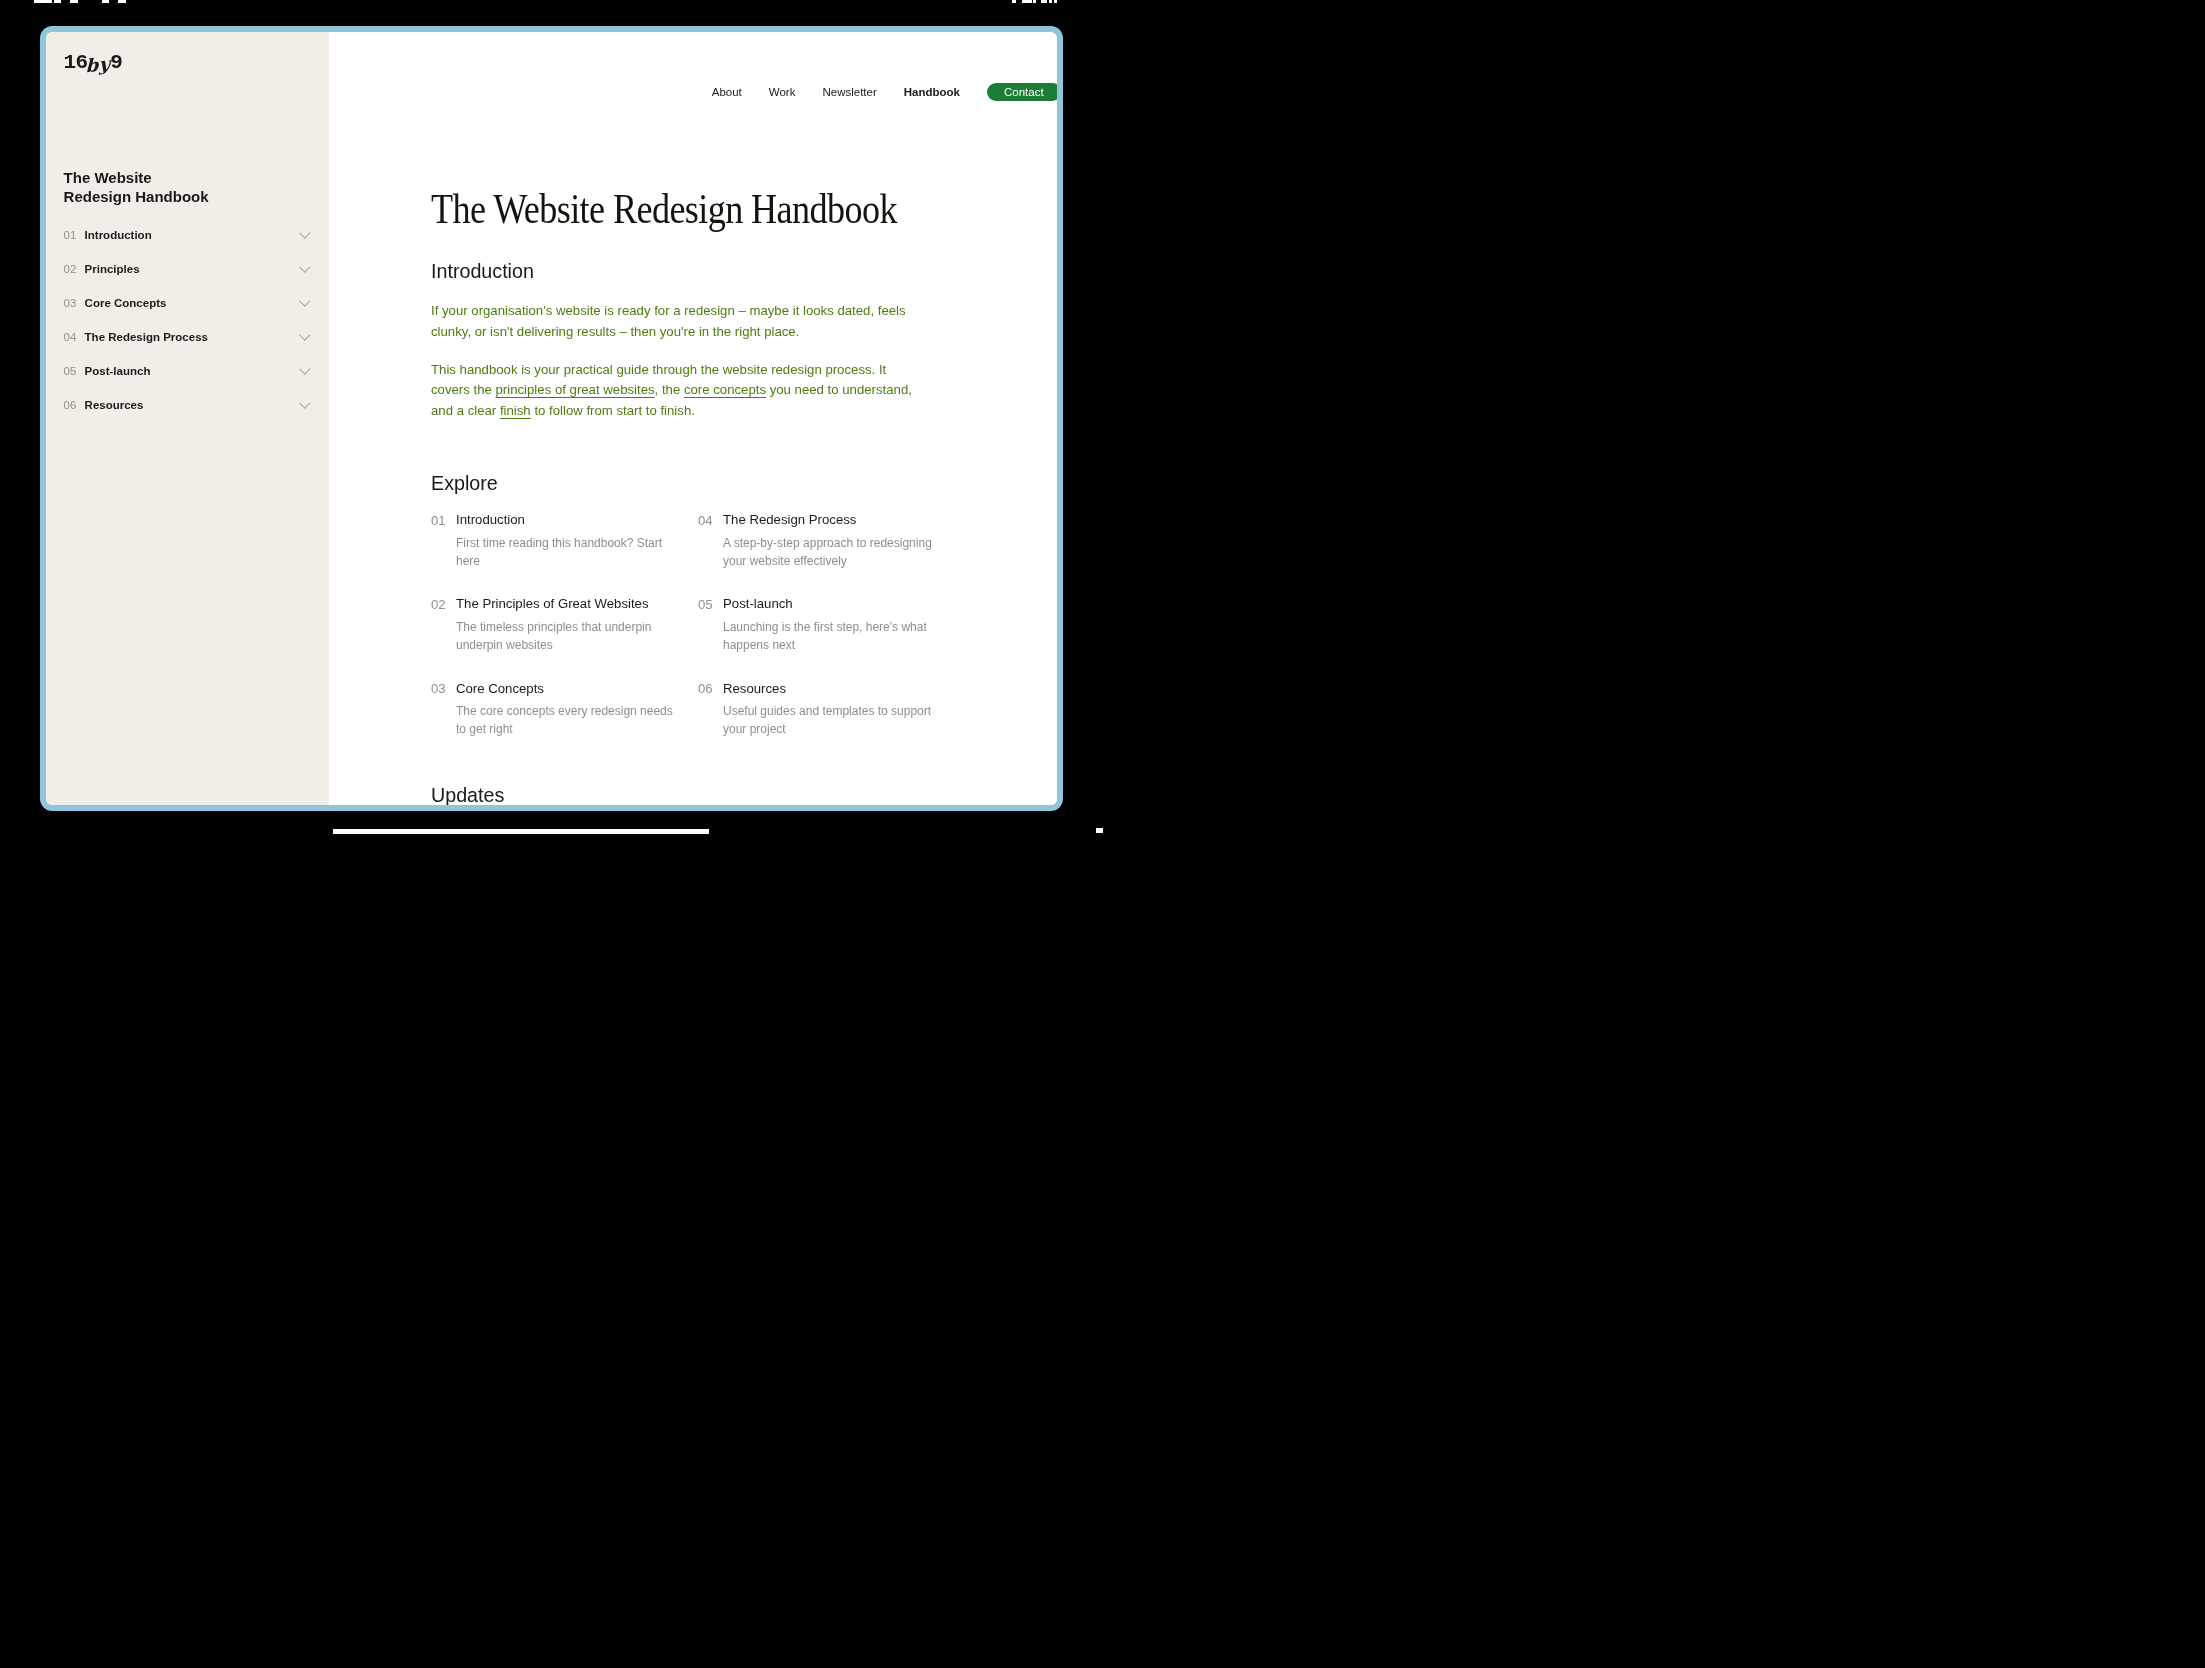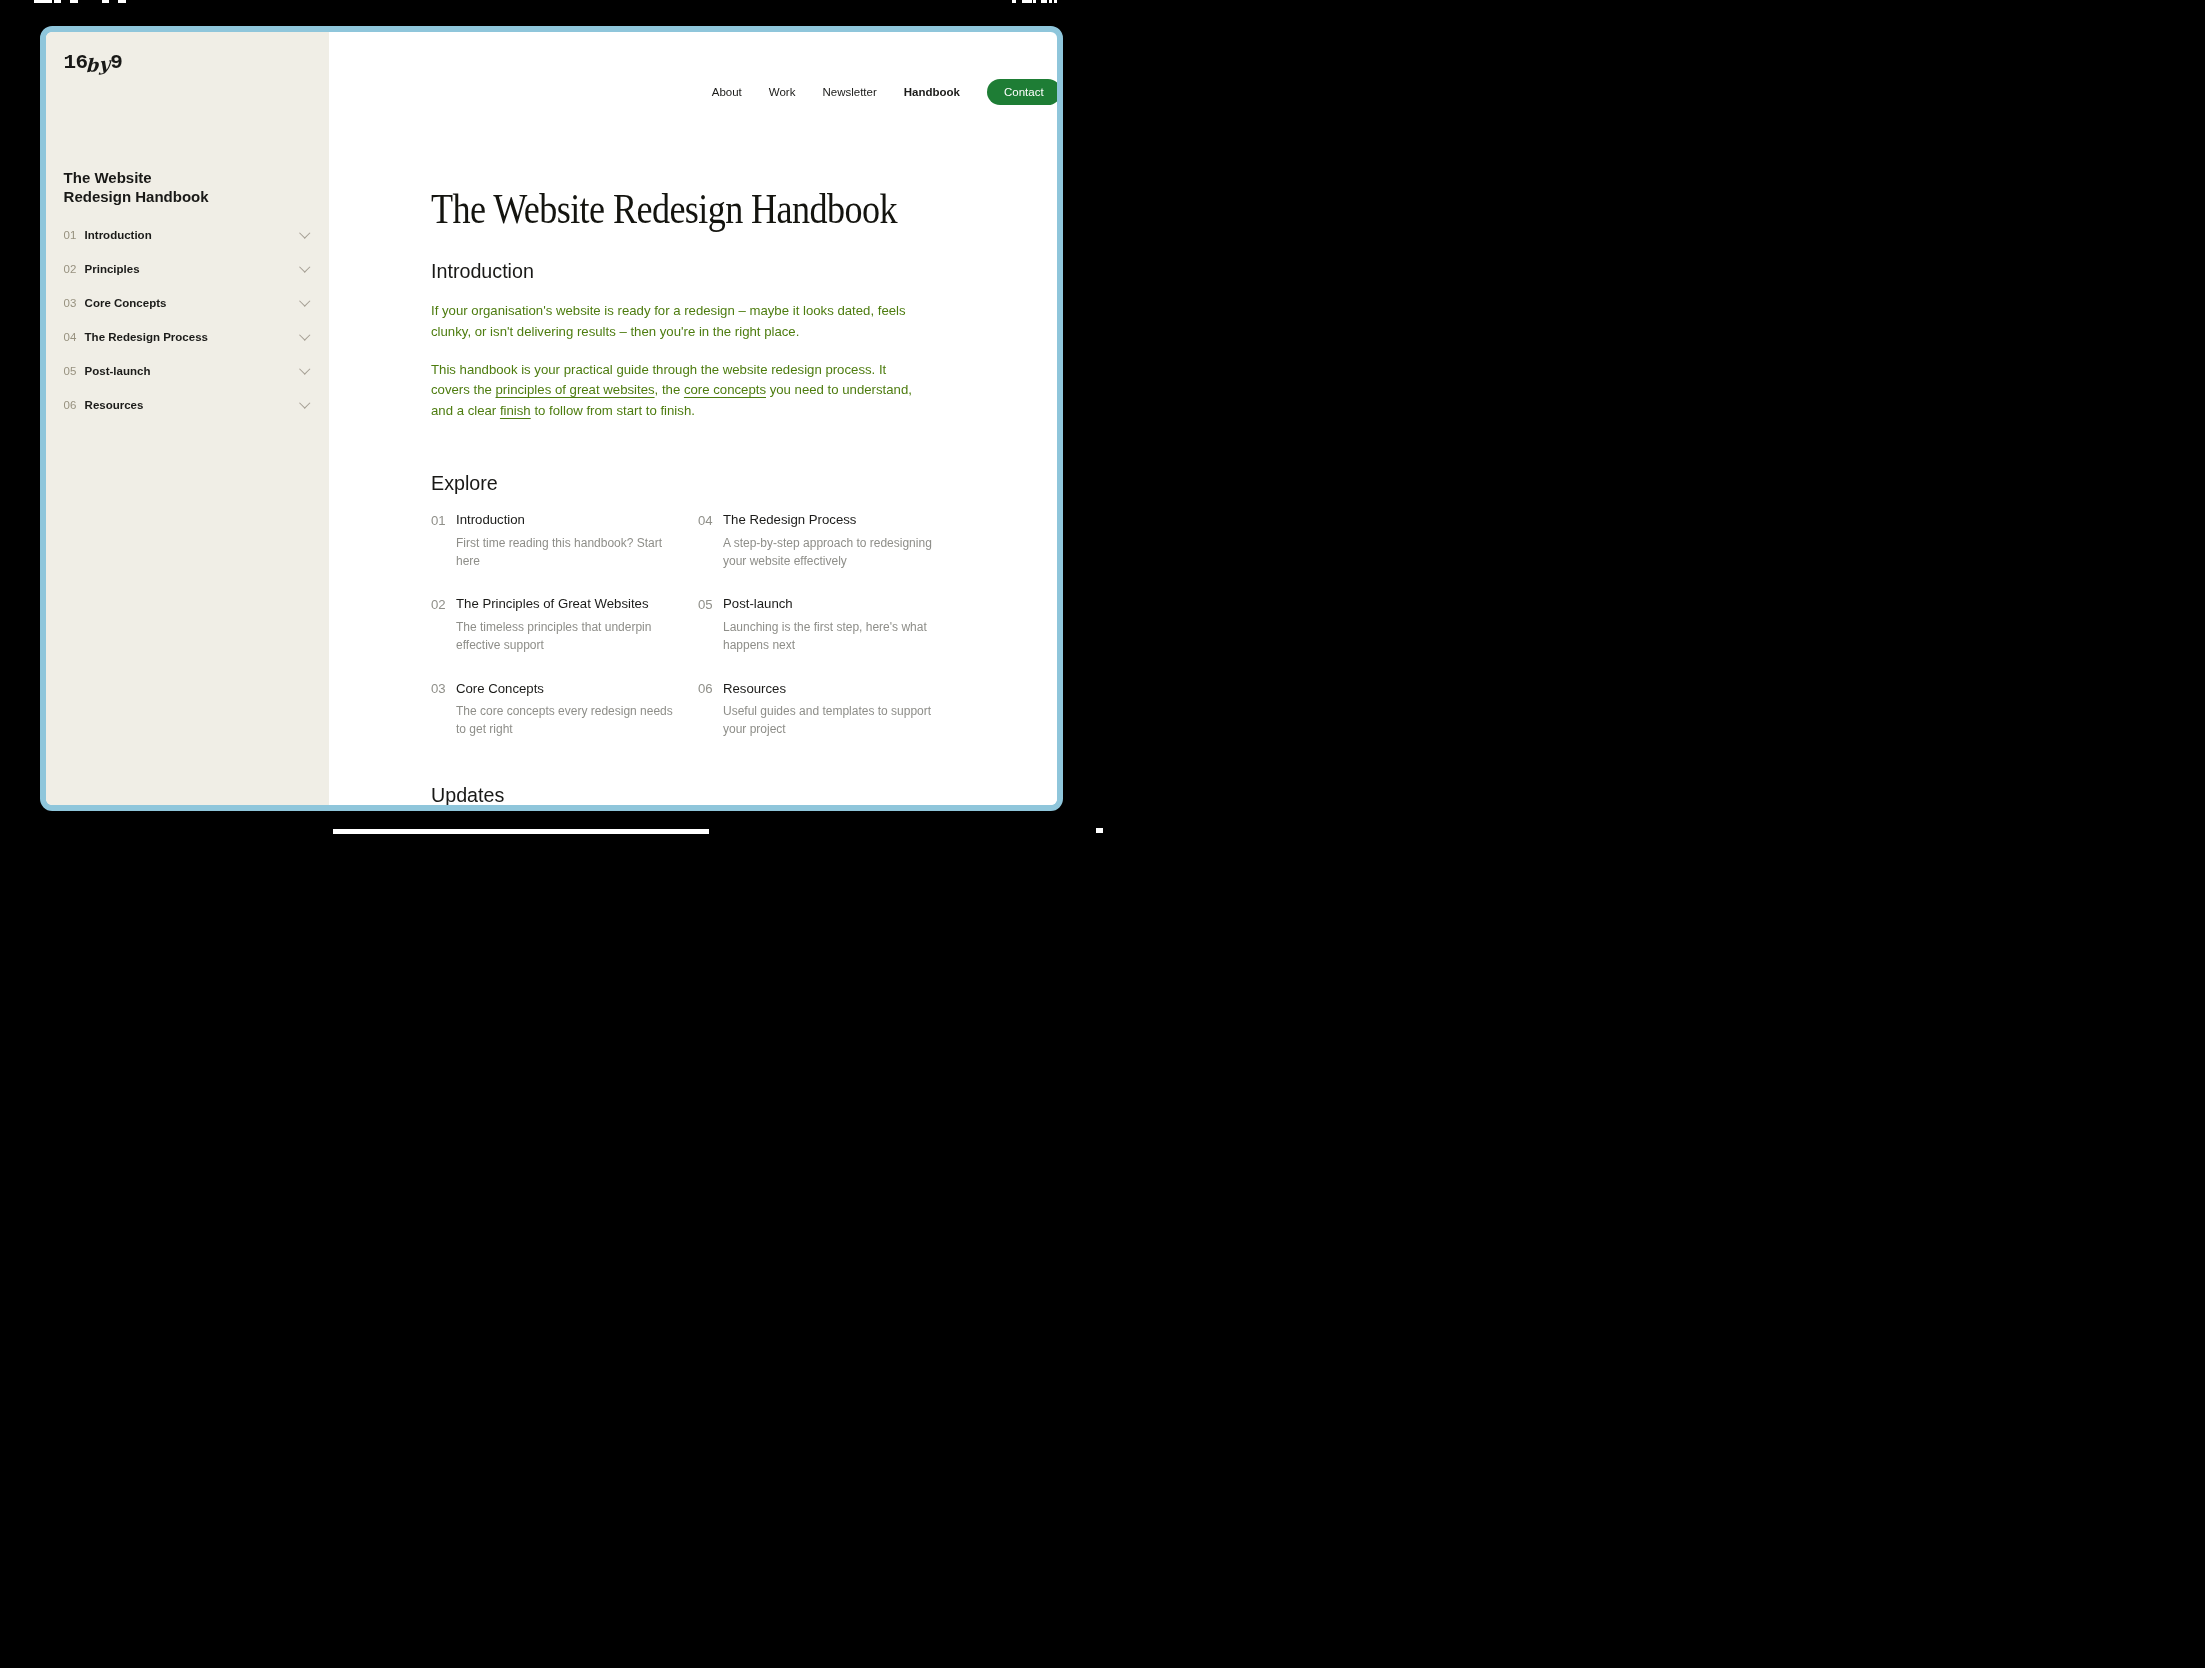--- a/index.html
+++ b/index.html
@@ -31,21 +31,21 @@
   .toc-label { color:#1B1B19; font-size:11.5px; font-weight:700; }
   .chev { margin-left:auto; width:7.5px; height:7.5px; border-right:1.1px solid #A49E93; border-bottom:1.1px solid #A49E93;
           transform:rotate(45deg) translate(-1.4px,-1.4px); }
 
   
   .main { flex:1; background:#FFFFFF; position:relative; padding:0 110px 0 102px;margin-top:22px; }
 
   .topnav { position:absolute; top:0; right:35px; height:76px; display:flex; align-items:center; gap:27px; }
   .nav-link { font-size:11.5px; color:#1B1B19; text-decoration:none; cursor:pointer; }
   .nav-link.active { font-weight:700; }
-  .contact-btn { display:flex; align-items:center; justify-content:center; height:26px; padding:0 17px;
+  .contact-btn { display:flex; align-items:center; justify-content:center; height:18px; padding:0 17px;
                  background:#1E7D35; color:#FFFFFF; font-size:11.5px; border:none; border-radius:16.3px; cursor:pointer; }
 
   .doc-title { margin-top:133px; font-family:"Liberation Serif","DejaVu Serif",serif; font-weight:400;
                font-size:43px; color:#14140F; line-height:1.0; white-space:nowrap; }
   .doc-title .squeeze { display:inline-block; transform:scaleX(0.84); transform-origin:left center; letter-spacing:-0.7px; }
 
   .h2 { font-size:19.7px; font-weight:400; color:#191917; }
   .intro-h2 { margin-top:30px; }
   .para { margin-top:17.6px; max-width:492px; font-size:13.2px; line-height:1.56; color:#4d7c0f; }
   .para .link { text-decoration:underline; text-underline-offset:2.7px; text-decoration-thickness:1.2px; cursor:pointer; }
@@ -147,21 +147,21 @@
             <span class="exp-num">01</span>
             <div>
               <div class="exp-title">Introduction</div>
               <div class="exp-desc">First time reading this handbook? Start here</div>
             </div>
           </div>
           <div class="exp-item">
             <span class="exp-num">02</span>
             <div>
               <div class="exp-title">The Principles of Great Websites</div>
-              <div class="exp-desc">The timeless principles that underpin effective support</div>
+              <div class="exp-desc">The timeless principles that underpin underpin websites</div>
             </div>
           </div>
           <div class="exp-item">
             <span class="exp-num">03</span>
             <div>
               <div class="exp-title">Core Concepts</div>
               <div class="exp-desc">The core concepts every redesign needs to get right</div>
             </div>
           </div>
           <div class="exp-item">

